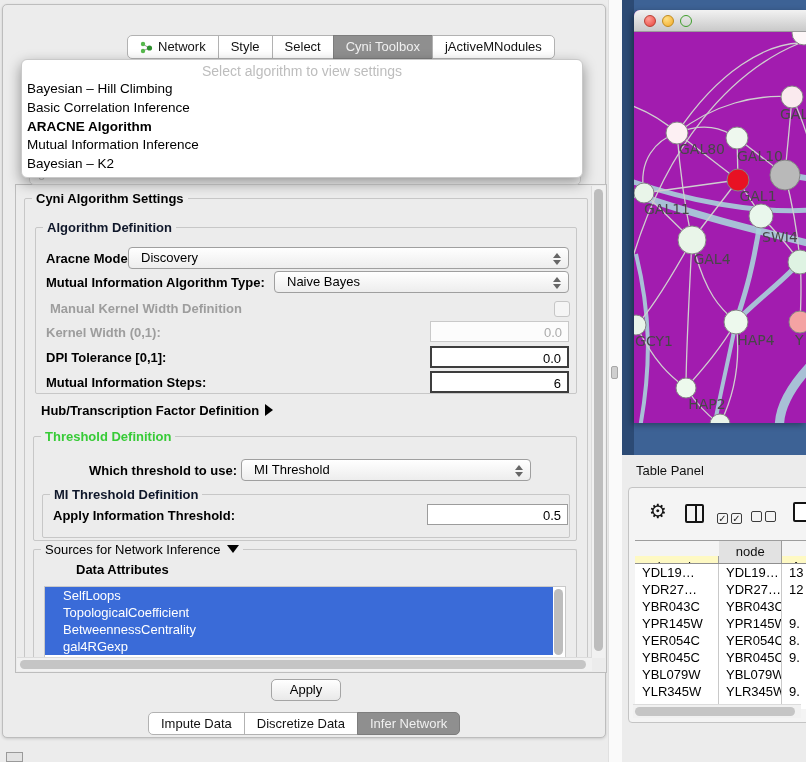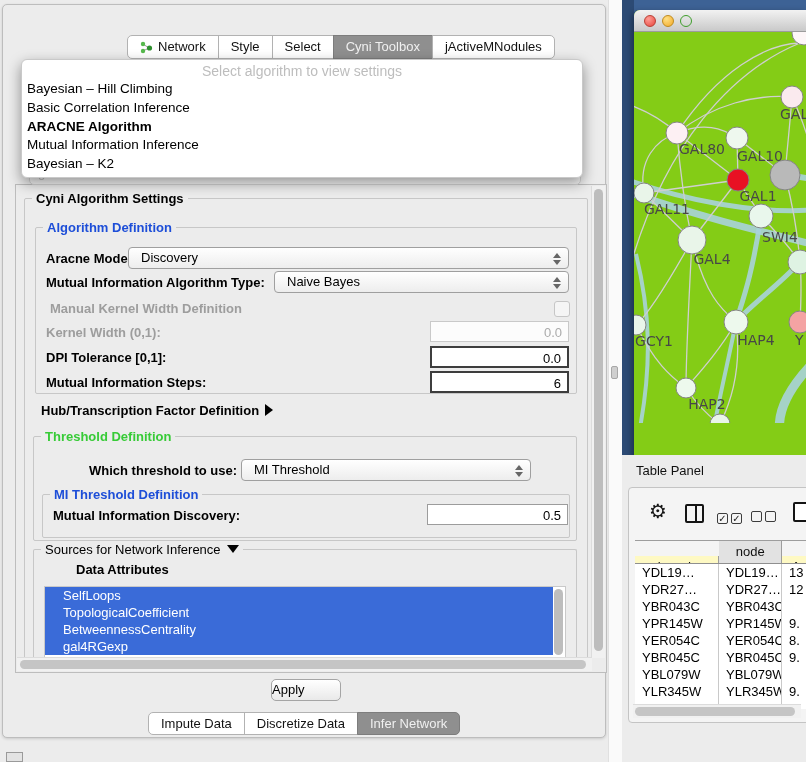--- a/index.html
+++ b/index.html
@@ -29,21 +29,21 @@
     border-radius:6px;box-shadow:0 5px 14px rgba(0,0,0,.4);z-index:10;padding-top:3px;overflow:hidden;}
   #dd-head{text-align:center;color:#bdbdbd;font-size:14px;line-height:17px;}
   .dd-item{font-size:13.5px;line-height:18.8px;padding-left:5px;color:#000;white-space:nowrap;}
   .dd-item.hl{font-weight:bold;}
   
   #settings{left:12px;top:179px;width:592px;height:489px;border:1px solid #bdbdbd;
     background:#ececec;overflow:hidden;}
   .grp{position:absolute;border:1px solid #c7c7c7;border-radius:2px;box-sizing:border-box;}
   .grp-lbl{position:absolute;top:-8px;left:7px;background:#ececec;padding:0 4px;
     font-size:13px;font-weight:bold;white-space:nowrap;z-index:2;}
-  .lbl-blue{color:#1d4ed8;}
+  .lbl-blue{color:#0f172a;}
   .lbl-green{color:#37cb37;}
   .flbl{position:absolute;font-size:13px;font-weight:bold;color:#000;white-space:nowrap;}
   .flbl.dis{color:#9d9d9d;}
   .combo{position:absolute;height:22px;background:linear-gradient(#ffffff,#ededed);
     border:1px solid #9f9f9f;border-radius:4px;font-size:13px;line-height:20px;
     padding-left:12px;box-sizing:border-box;color:#000;}
   .stp{position:absolute;right:7px;top:4px;width:8px;height:14px;}
   .stp:before,.stp:after{content:"";position:absolute;left:0;border-left:4px solid transparent;
     border-right:4px solid transparent;}
   .stp:before{top:1px;border-bottom:5px solid #666;}
@@ -60,30 +60,30 @@
   #attr-list{position:absolute;left:10px;top:36px;width:520px;height:72px;background:#fff;
     border:1px solid #c9c9c9;overflow:hidden;}
   .attr-item{background:#3a6bd8;color:#fff;font-size:13px;line-height:17px;padding-left:18px;
     margin:0 12px 0 0;white-space:nowrap;}
   .vtrack{position:absolute;background:#f1f1f1;border-left:1px solid #dcdcdc;}
   .vthumb{position:absolute;background:#bdbdbd;border-radius:6px;}
   .htrack{position:absolute;background:#f1f1f1;border-top:1px solid #dcdcdc;}
   .hthumb{position:absolute;background:#c5c5c5;border-radius:6px;}
   
   #apply-btn{left:268px;top:674px;width:70px;height:22px;border:1px solid #a5a5a5;border-radius:5px;
-    background:linear-gradient(#ffffff,#e9e9e9);font-size:13px;text-align:left;line-height:20px;color:#000;}
+    background:linear-gradient(#ffffff,#e9e9e9);font-size:13px;text-align:center;line-height:20px;color:#000;}
   #bottom-tabs{left:145px;top:707px;height:23px;display:flex;}
   #float-btn{left:6px;top:752px;width:17px;height:10px;border:1px solid #9a9a9a;background:#e3e3e3;}
   
   #divider{left:608px;top:0;width:14px;height:762px;background:#fafafa;border-left:1px solid #e0e0e0;}
   #divider-handle{left:611px;top:366px;width:7px;height:13px;background:#cfcfcf;border:1px solid #a7a7a7;border-radius:2px;}
   
   #desktop{left:622px;top:0;width:184px;height:455px;background:#3d6295;}
   #desktop-band{left:622px;top:0;width:12px;height:455px;background:#2c4a74;}
-  #net-window{left:634px;top:10px;width:172px;height:529px;background:#84cc16;border-radius:6px 0 0 0;
+  #net-window{left:634px;top:10px;width:172px;height:413px;background:#a21caf;border-radius:6px 0 0 0;
     box-shadow:-2px 2px 6px rgba(0,0,0,.35);}
   #net-titlebar{left:0;top:0;right:0;height:22px;background:linear-gradient(#f2f2f2,#c9c9c9);
     border-bottom:1px solid #9c9c9c;border-radius:6px 0 0 0;}
   .tl{position:absolute;top:5px;width:12px;height:12px;border-radius:50%;box-sizing:border-box;}
   #net-canvas{left:0;top:22px;width:172px;height:391px;overflow:hidden;}
   
   #tp-area{left:622px;top:455px;width:184px;height:307px;background:#ececec;}
   #tp-title{left:14px;top:5px;font-size:13px;color:#111;line-height:22px;}
   #tp-inner{left:6px;top:32px;width:182px;height:236px;background:#f4f4f4;border:1px solid #c4c4c4;border-radius:4px 0 0 4px;overflow:hidden;}
   .ticon{position:absolute;top:16px;}
@@ -188,21 +188,21 @@
         <span class="grp-lbl lbl-green">Threshold Definition</span>
 
         <span class="flbl" style="left:55px;top:26px;">Which threshold to use:</span>
         <div class="combo" style="left:207px;top:22px;width:290px;">
           <span>MI Threshold</span>
           <span class="stp"></span>
         </div>
 
         <div class="grp" style="left:8px;top:57px;width:528px;height:44px;">
           <span class="grp-lbl lbl-blue">MI Threshold Definition</span>
-          <span class="flbl" style="left:10px;top:13px;">Mutual Information Discovery:</span>
+          <span class="flbl" style="left:10px;top:13px;">Apply Information Threshold:</span>
           <div class="fld" style="left:384px;top:9px;width:141px;height:21px;">0.5</div>
         </div>
       </div>
 
       <div class="grp" style="left:8px;top:350px;width:544px;height:110px;border-bottom:none;">
         <span class="grp-lbl" style="font-weight:normal;"><span>Sources for Network Inference</span><span class="tri-down"></span></span>
         <span class="flbl" style="left:8px;top:12px;padding-left:34px;">Data Attributes</span>
         <div id="attr-list">
           <div class="vtrack" style="right:1px;top:1px;bottom:1px;width:11px;background:#fff;border:none;">
             <div class="vthumb" style="left:1px;right:1px;top:1px;height:66px;"></div>

